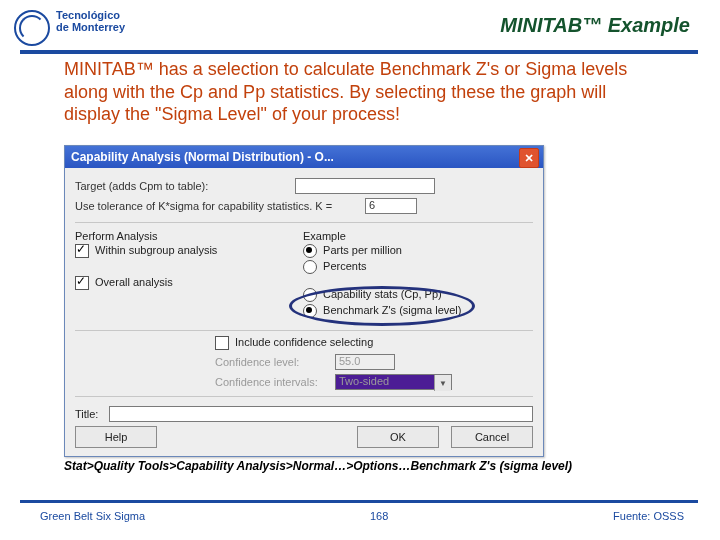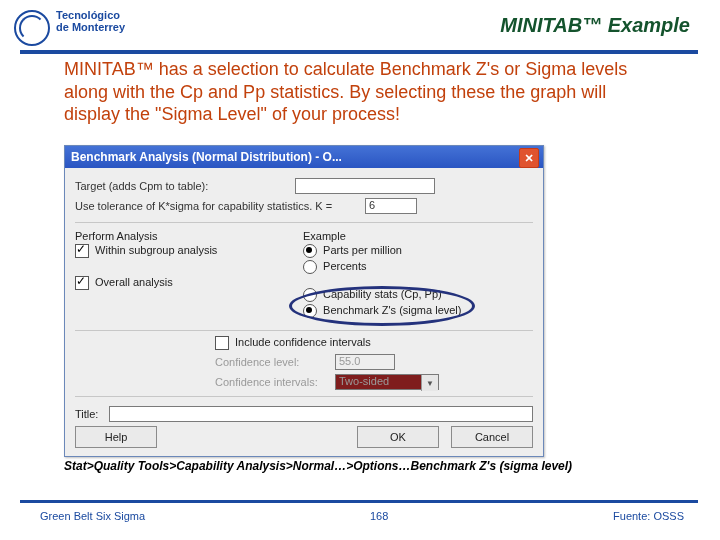--- a/index.html
+++ b/index.html
@@ -46,21 +46,21 @@
       </div>
     </div>
     <div class="title">MINITAB™ Example</div>
     <div class="hr1"></div>
   </div>
 
   <div class="body-text">MINITAB™ has a selection to calculate Benchmark Z's or Sigma levels along with the Cp and Pp statistics. By selecting these the graph will display the "Sigma Level" of your process!</div>
 
   <div class="dialog">
     <div class="titlebar">
-      <span>Benchmark Analysis (Normal Distribution) - O...</span>
+      <span>Capability Analysis (Normal Distribution) - O...</span>
       <span class="closebtn">✕</span>
     </div>
     <div class="dbody">
       <div class="row">
         <span class="lab">Target (adds Cpm to table):</span>
         <span class="inp" style="width:140px"></span>
       </div>
       <div class="row">
         <span style="width:290px">Use tolerance of K*sigma for capability statistics.   K =</span>
         <span class="inp" style="width:52px">6</span>
@@ -99,29 +99,29 @@
         </div>
       </div>
 
       <div class="ellipse" style="left:224px; top:118px"></div>
 
       <div class="dline" style="top:162px"></div>
 
       <div class="section" style="left:150px; top:168px; width:300px">
         <div>
           <span class="chk"></span>
-          <span>Include confidence intervals</span>
+          <span>Include confidence selecting</span>
         </div>
         <div class="row" style="margin-top:4px">
           <span class="disabled" style="width:120px">Confidence level:</span>
           <span class="inp disabled" style="width:60px; background:#eeeeee">55.0</span>
         </div>
         <div class="row" style="margin-top:4px">
           <span class="disabled" style="width:120px">Confidence intervals:</span>
-          <span class="inp disabled" style="width:104px; position:relative; background:#7f1d1d">
+          <span class="inp disabled" style="width:117px; position:relative; background:#4c1d95">
             <span>Two-sided</span>
             <span class="dd-arrow">▼</span>
           </span>
         </div>
       </div>
 
       <div class="dline" style="top:228px"></div>
 
       <div class="section" style="left:10px; top:234px; right:10px">
         <div class="row">

